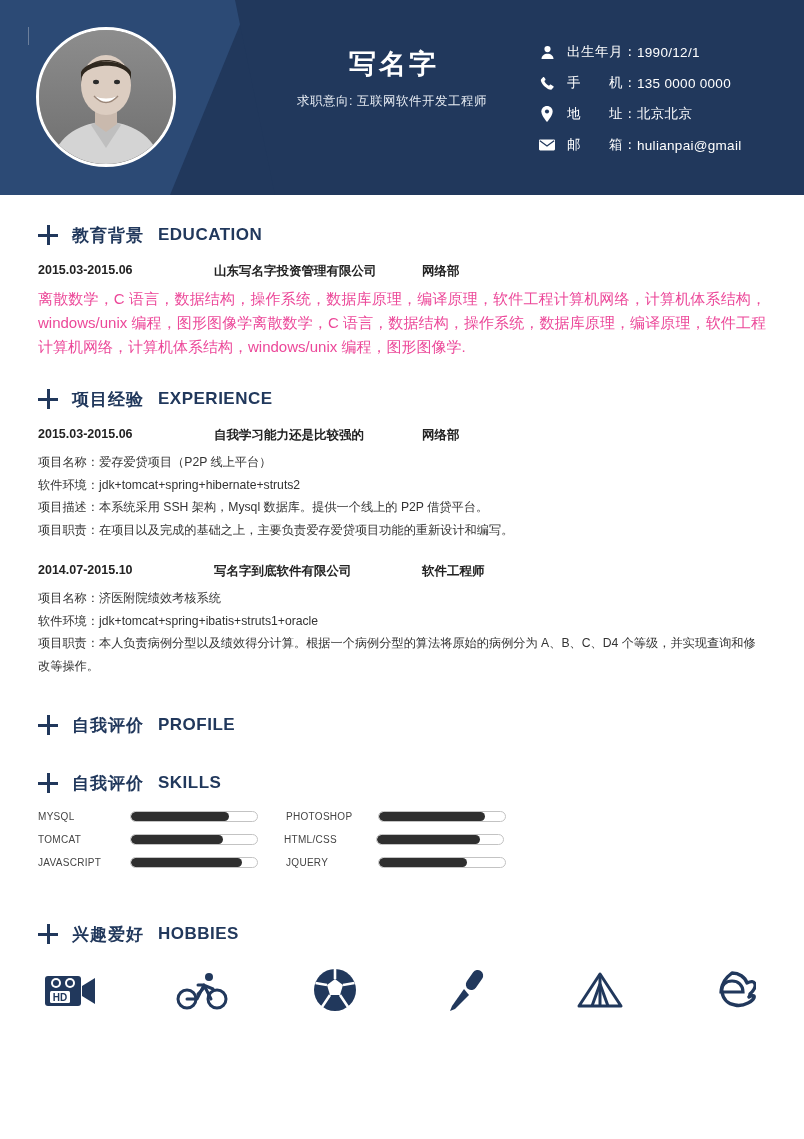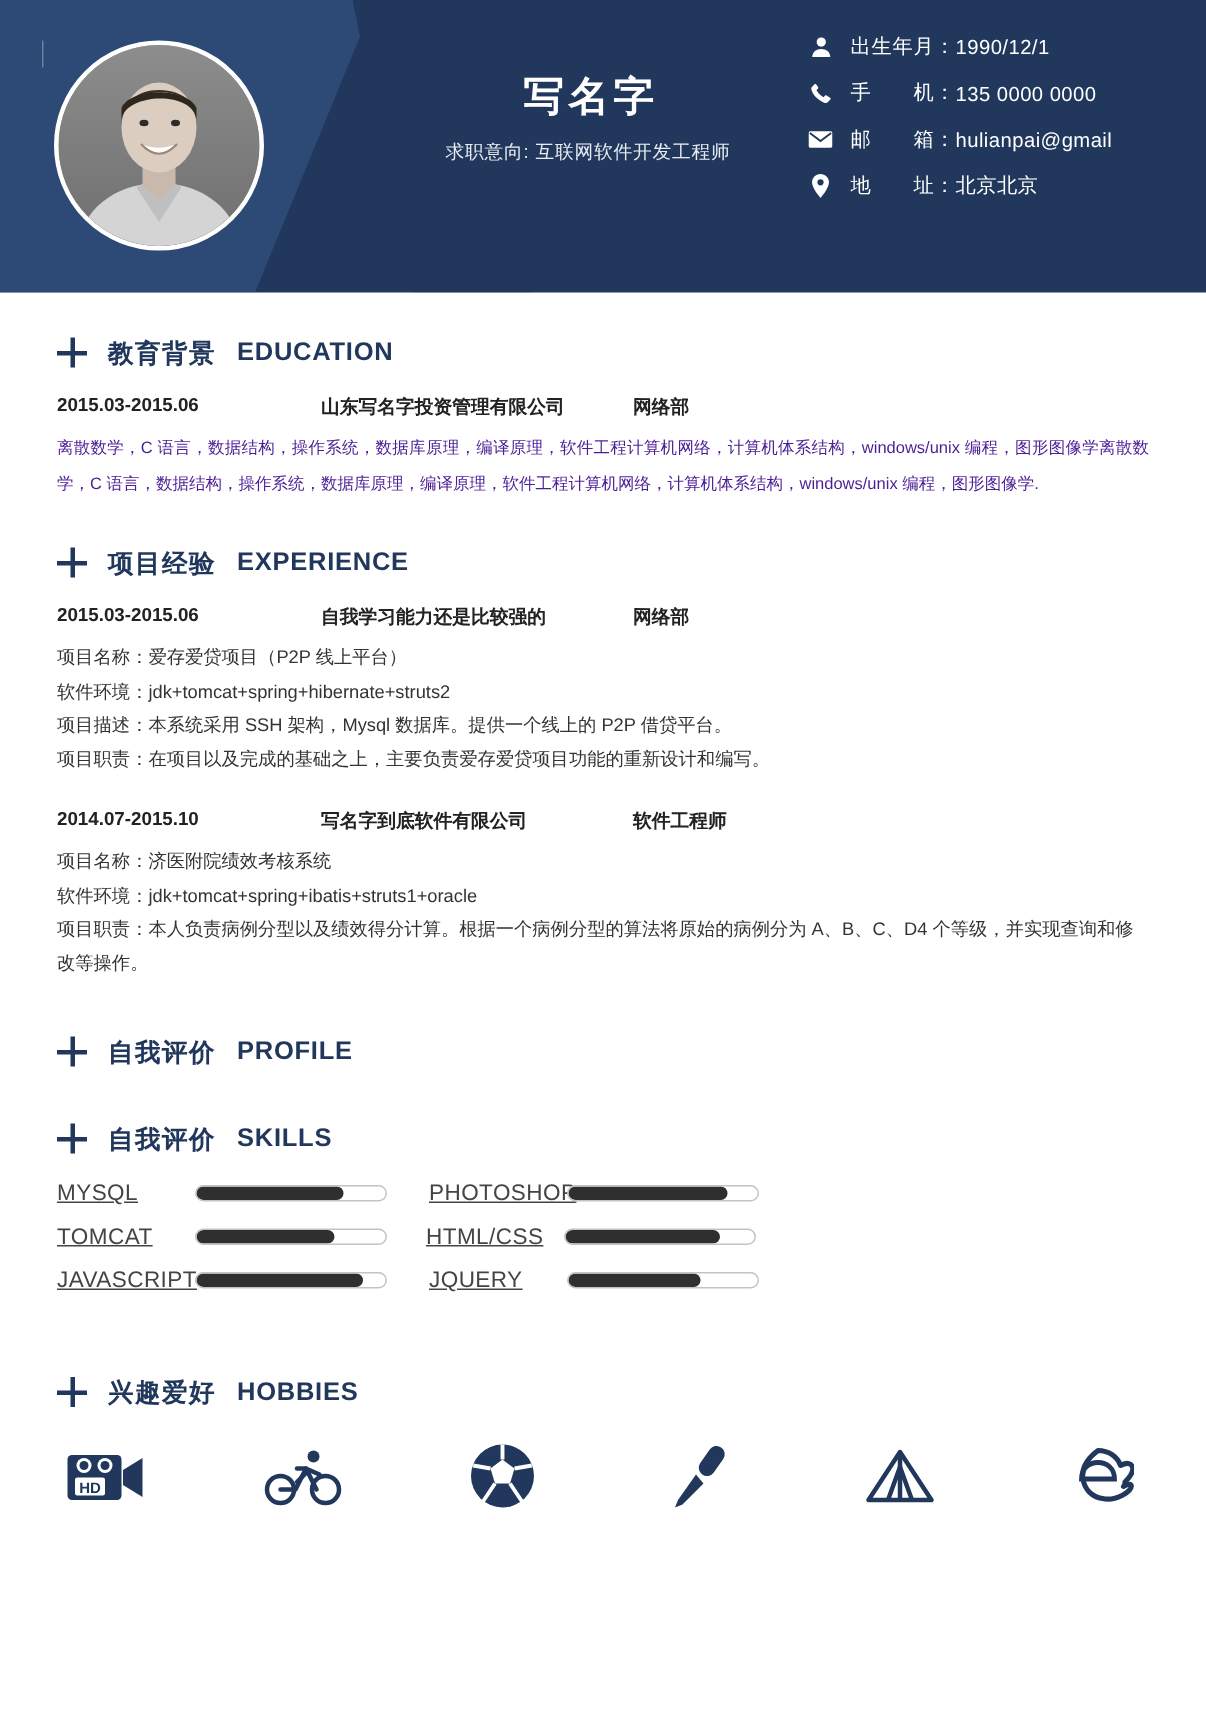--- a/index.html
+++ b/index.html
@@ -67,21 +67,21 @@
   .subtitle {
     margin-top: 11px;
     font-size: 12.5px;
     text-align: center;
     letter-spacing: 0.5px;
     color: #e7ecf3;
   }
 
   .contact {
     position: absolute;
-    top: 17px;
+    top: 38px;
     left: 536px;
     color: #ffffff;
     font-size: 13.5px;
     text-align: right;
   }
   .contact-row {
     display: flex;
     align-items: center;
     height: 28px;
     margin-bottom: 3px;
@@ -143,22 +143,22 @@
     font-size: 12.5px;
     font-weight: bold;
     color: #222222;
     margin-bottom: 7px;
   }
   .entry-date { width: 176px; }
   .entry-org  { width: 208px; }
   .entry-role { }
 
   .para {
-    font-size: 11px;
-    color: #4c1d95;
+    font-size: 15px;
+    color: #ec4899;
     line-height: 24px;
     text-align: justify;
   }
   .line {
     font-size: 12.2px;
     color: #333333;
     line-height: 22.5px;
   }
   .entry-gap { height: 16px; }
 
@@ -168,25 +168,24 @@
     flex-wrap: wrap;
     margin-top: 4px;
   }
   .skill {
     width: 248px;
     display: flex;
     align-items: center;
     margin-bottom: 12px;
   }
   .skill-name {
-    font-size: 15px;
+    font-size: 10px;
     color: #444444;
     width: 92px;
     letter-spacing: 0.3px;
-    text-decoration: underline;
   }
   .bar {
     position: relative;
     width: 128px;
     height: 11px;
     border-radius: 6px;
     background: #ffffff;
     border: 1px solid #c3c3c3;
     overflow: hidden;
   }
@@ -281,38 +280,38 @@
           <svg width="15" height="15" viewBox="0 0 16 16" fill="#ffffff">
               <path d="M3.2 1.3 1.2 3.4c-.5.6-.3 1.6.1 2.6.9 2.2 2.3 4 4 5.4 1.4 1.2 3.5 2.6 5 3.1 1 .3 1.8.2 2.3-.4l1.9-2.1c.3-.4.2-.9-.2-1.2l-2.5-1.6c-.4-.2-.9-.1-1.2.2l-1 1c-1.3-.7-2.4-1.5-3.3-2.5-.8-.9-1.3-1.7-1.7-2.5l1-1c.3-.3.4-.8.2-1.2L4.4 1.4c-.3-.4-.8-.4-1.2-.1z"></path>
             </svg>
         </span>
         <span class="contact-label">手　　机：</span>
         <span class="contact-value">135 0000 0000</span>
       </div>
 
       <div class="contact-row">
         <span class="contact-ico">
+          <svg width="14" height="16" viewBox="0 0 14 17" fill="#ffffff">
+              <path d="M7 0C3.6 0 1 2.6 1 5.9 1 10.3 7 17 7 17s6-6.7 6-11.1C13 2.6 10.4 0 7 0z"></path>
+              <circle cx="7" cy="5.9" r="2.2" fill="#21385c"></circle>
+            </svg>
+        </span>
+        <span class="contact-label">地　　址：</span>
+        <span class="contact-value">北京北京</span>
+      </div>
+
+      <div class="contact-row">
+        <span class="contact-ico">
           <svg width="16" height="16" viewBox="0 0 18 14" fill="#ffffff">
               <rect x="0" y="0.8" width="18" height="12.4" rx="1.3"></rect>
               <path d="M1 2.2 9 8.2 17 2.2" stroke="#21385c" stroke-width="1.4" fill="none"></path>
             </svg>
         </span>
         <span class="contact-label">邮　　箱：</span>
         <span class="contact-value">hulianpai@gmail</span>
-      </div>
-
-      <div class="contact-row">
-        <span class="contact-ico">
-          <svg width="14" height="16" viewBox="0 0 14 17" fill="#ffffff">
-              <path d="M7 0C3.6 0 1 2.6 1 5.9 1 10.3 7 17 7 17s6-6.7 6-11.1C13 2.6 10.4 0 7 0z"></path>
-              <circle cx="7" cy="5.9" r="2.2" fill="#21385c"></circle>
-            </svg>
-        </span>
-        <span class="contact-label">地　　址：</span>
-        <span class="contact-value">北京北京</span>
       </div>
 
     </div>
   </div>
 
   <div class="body">
 
     <div class="section">
       <div class="sec-head">
         <span class="plus"></span>

